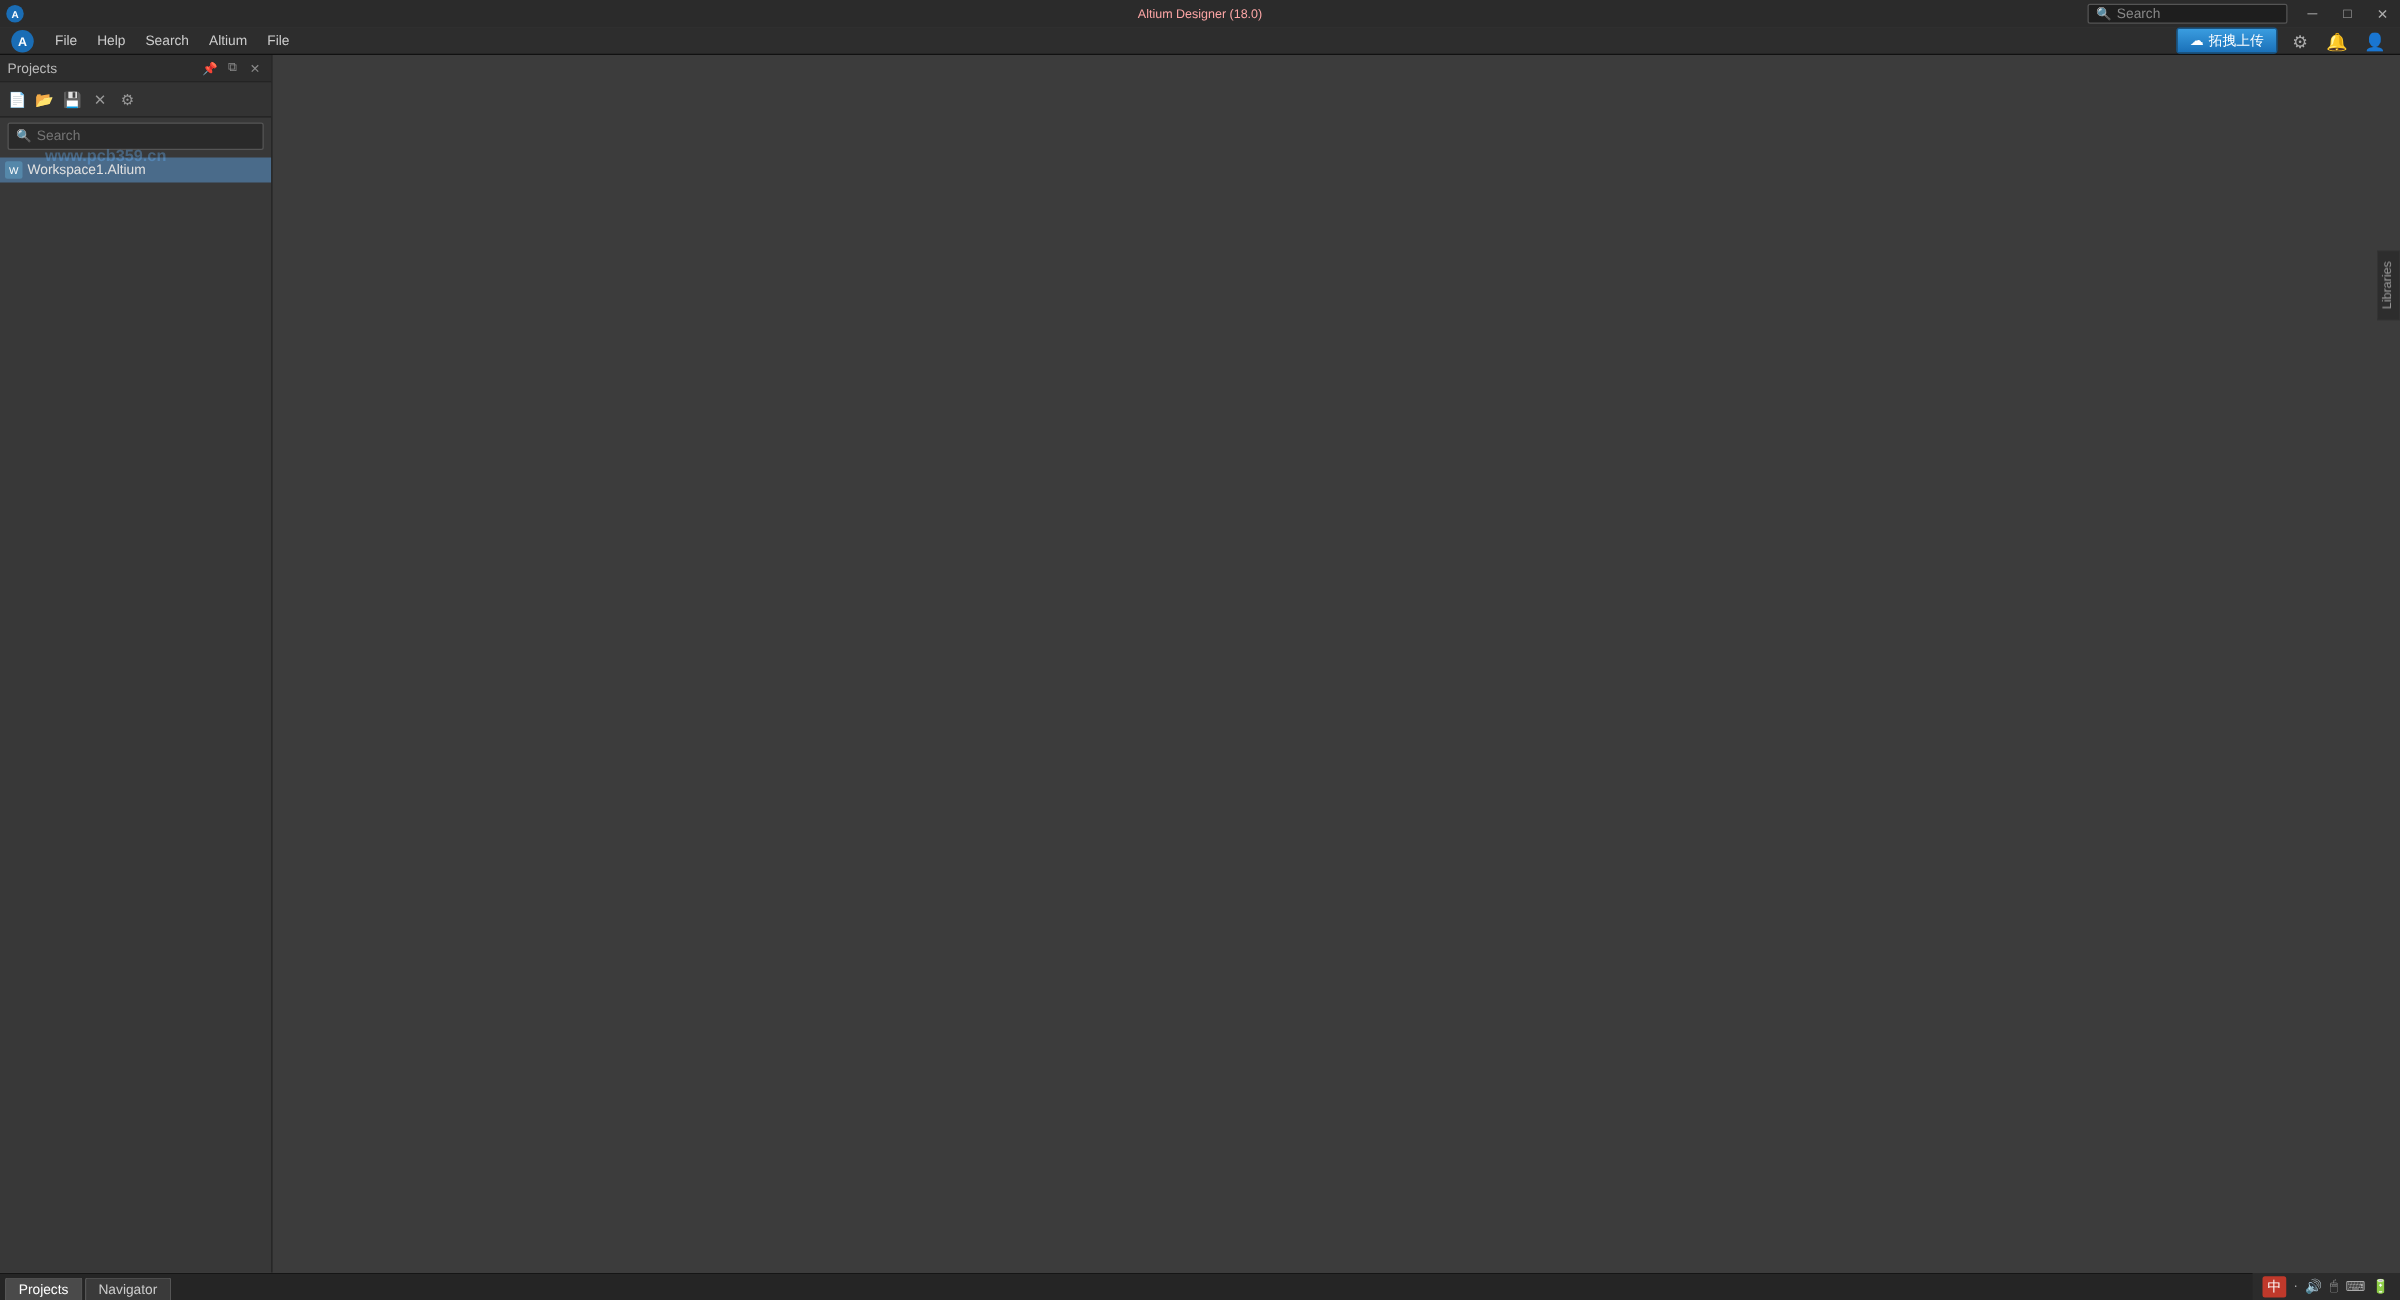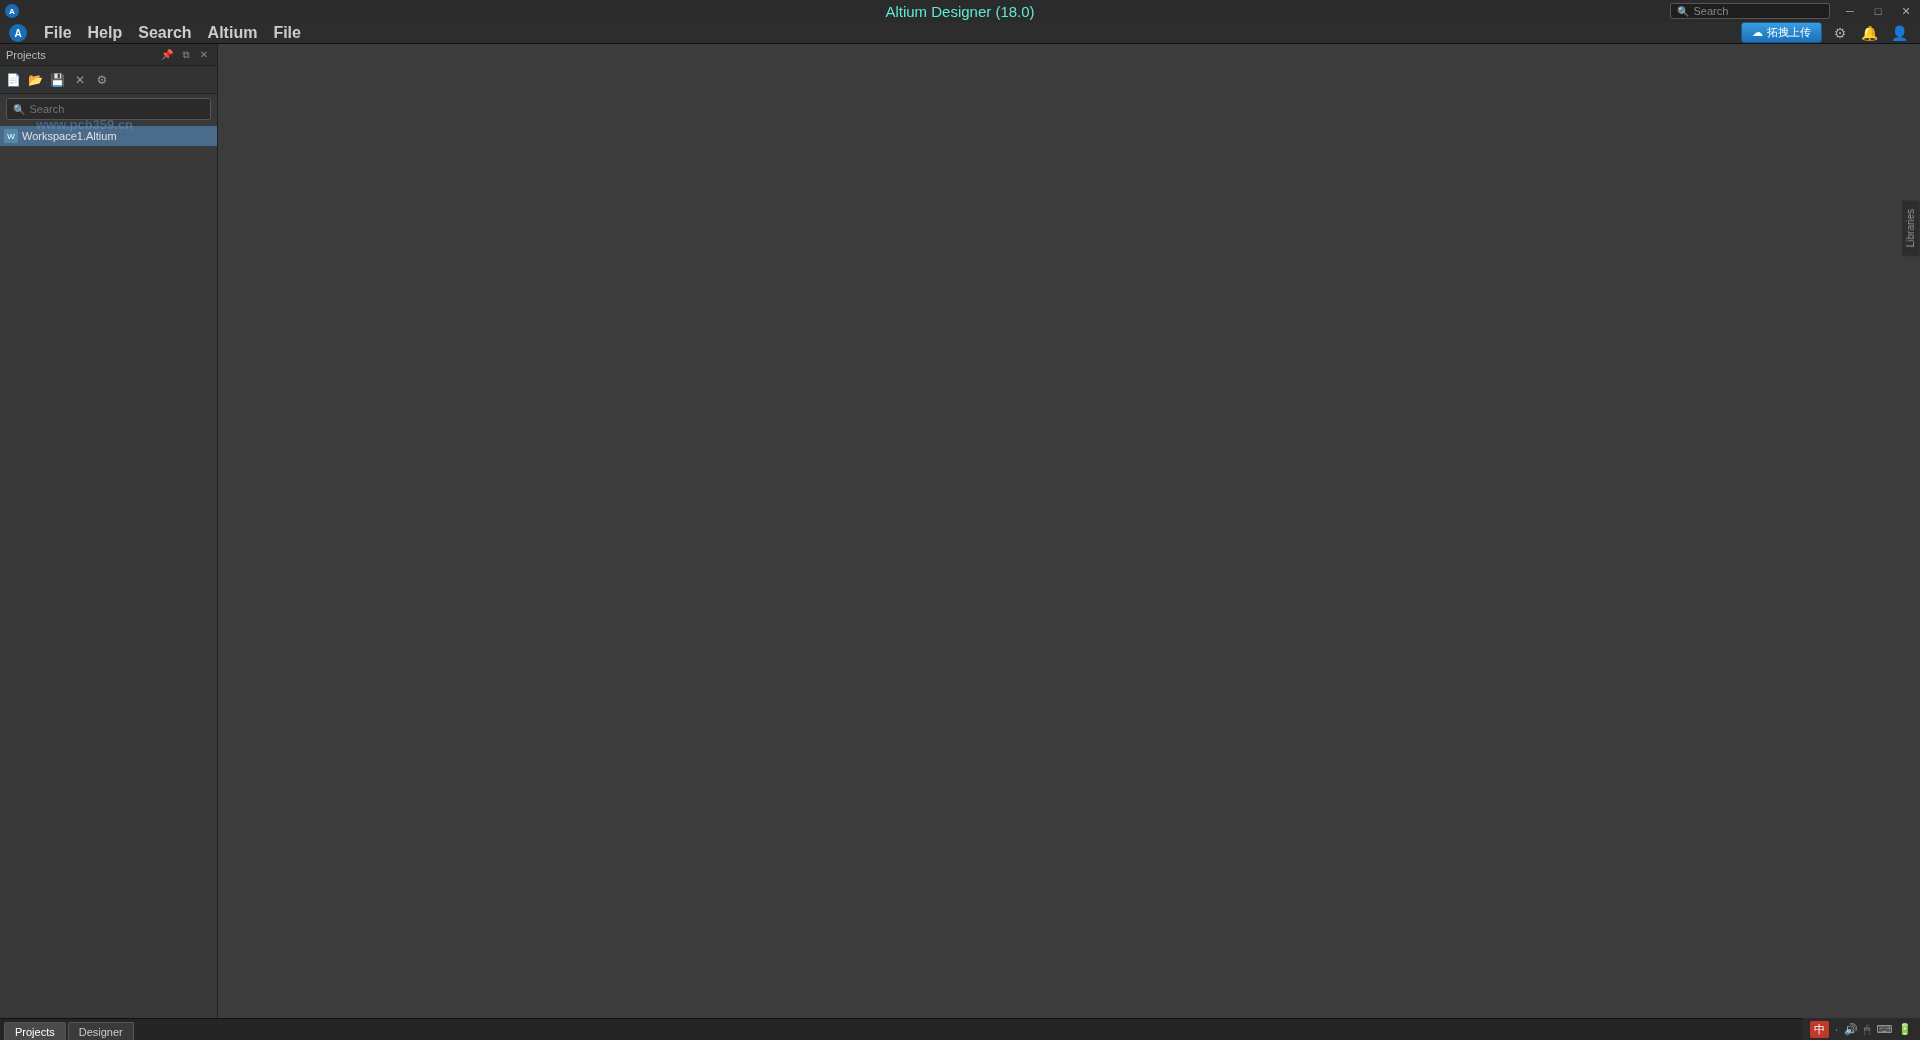--- a/index.html
+++ b/index.html
@@ -21,22 +21,22 @@
       background: #2b2b2b;
       display: flex;
       align-items: center;
       justify-content: space-between;
       position: relative;
     }
     #title-text {
       position: absolute;
       left: 50%;
       transform: translateX(-50%);
-      color: #5eead4;
-      font-size: 15px;
+      color: #fca5a5;
+      font-size: 10px;
     }
     #title-search-box {
       background: #1e1e1e;
       border: 1px solid #555;
       border-radius: 2px;
       color: #aaa;
       font-size: 11px;
       padding: 1px 6px;
       width: 156px;
       height: 16px;
@@ -63,23 +63,22 @@
       display: flex;
       align-items: center;
       padding-left: 36px;
       gap: 2px;
       position: relative;
     }
     .menu-item {
       padding: 2px 8px;
       cursor: pointer;
       color: #ccc;
-      font-size: 16px;
-      border-radius: 2px;
-      font-weight: bold;
+      font-size: 11px;
+      border-radius: 2px;
     }
     .toolbar-icon-btn {
       width: 24px;
       height: 24px;
       background: transparent;
       border: none;
       color: #aaa;
       cursor: pointer;
       display: flex;
       align-items: center;
@@ -347,21 +346,21 @@
   <div id="right-edge-tab" style="position:fixed;right:0;top:200px;width:18px;writing-mode:vertical-rl;text-orientation:mixed;transform:rotate(180deg);background:#2d2d2d;color:#999;font-size:10px;padding:8px 3px;cursor:pointer;border:1px solid #333;border-right:none;z-index:10;">
     <span>Libraries</span>
   </div>
 </div>
 
 <div id="bottom-tab-bar" style="position:fixed;bottom:0;left:0;right:0;height:22px;background:#252525;border-top:1px solid #111;display:flex;align-items:flex-end;padding-left:4px;gap:2px;z-index:20;">
   <div class="bottom-tab active">
     <span>Projects</span>
   </div>
   <div class="bottom-tab">
-    <span>Designer</span>
+    <span>Navigator</span>
   </div>
 
   <div id="system-tray" style="margin-left:auto;display:flex;align-items:center;gap:6px;padding-right:8px;color:#aaa;font-size:11px;">
     <span style="background:#c0392b;color:#fff;padding:1px 4px;border-radius:2px;font-size:11px;cursor:pointer;">中</span>
     <span style="color:#aaa;font-size:11px;">∙</span>
     <span style="cursor:pointer;">🔊</span>
     <span style="cursor:pointer;">🖱</span>
     <span style="cursor:pointer;">⌨</span>
     <span style="cursor:pointer;">🔋</span>
   </div>

